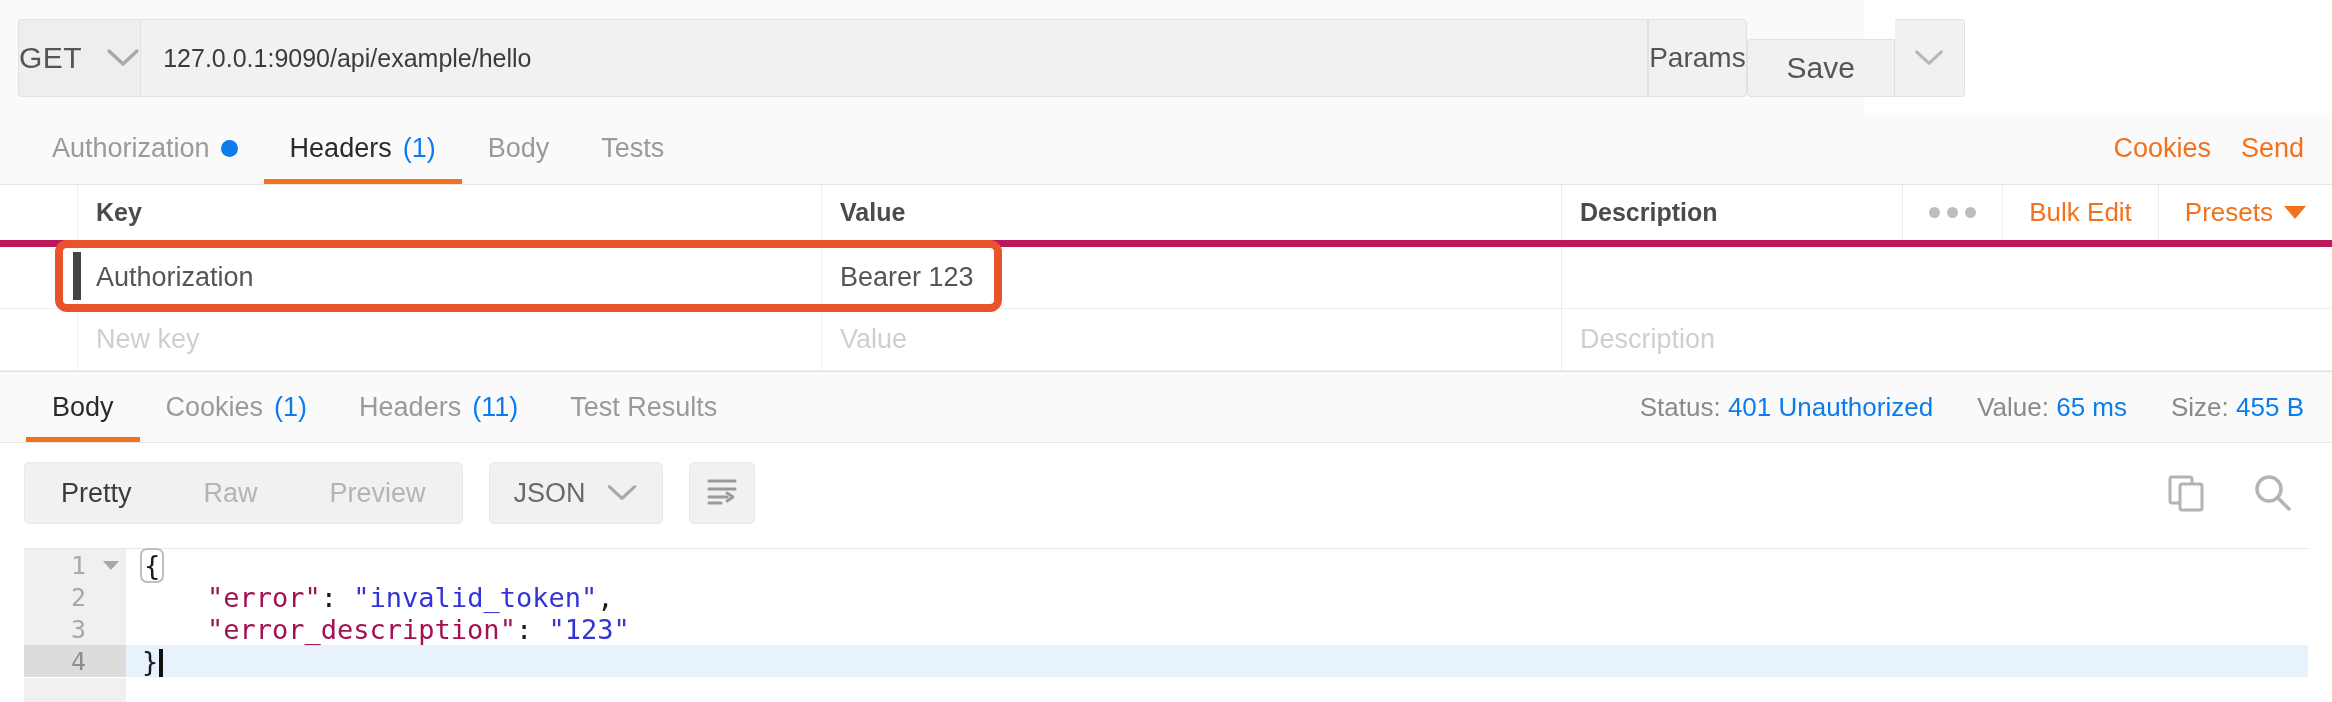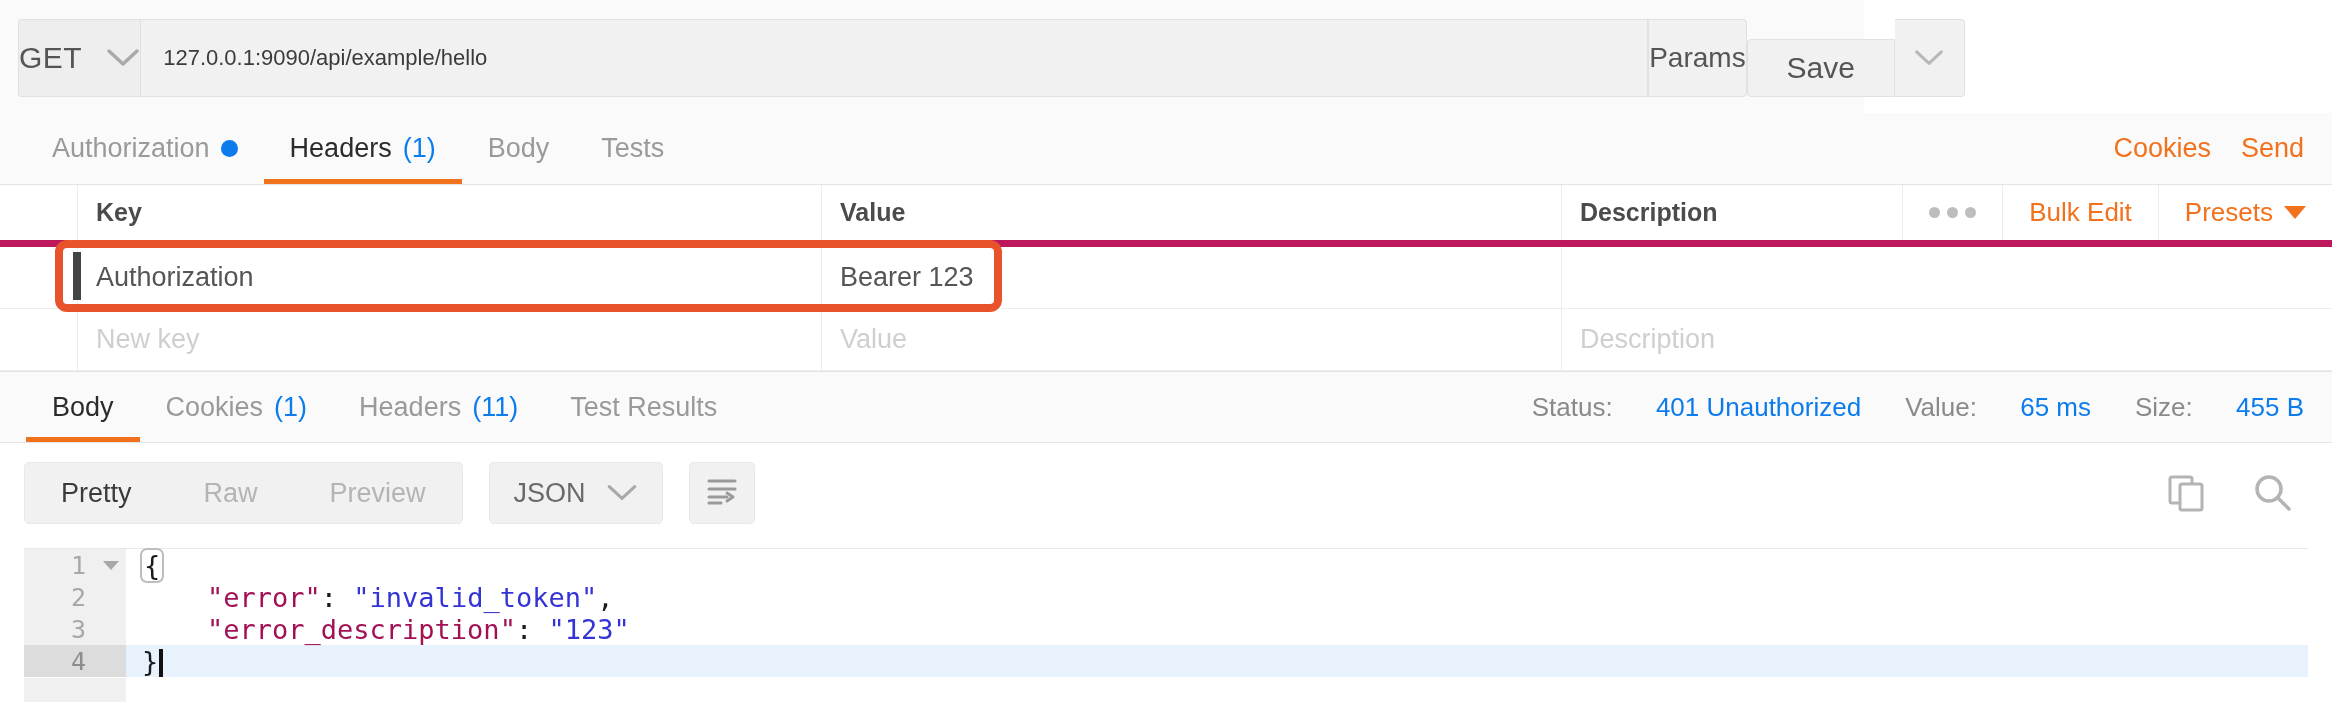--- a/index.html
+++ b/index.html
@@ -28,21 +28,21 @@
   .chev { display:inline-block; }
   .chev svg { display:block; }
 
   .url-input-wrap {
     flex:0 0 auto; width:1508px; height:78px;
     background:#f1f1f1; border:1px solid #e1e1e1;
     display:flex; align-items:center; padding-left:22px;
   }
   .url-input {
     width:100%; border:none; outline:none; background:transparent;
-    font-family:"Liberation Sans", sans-serif; font-size:22px; color:#3b3b3b;
+    font-family:"Liberation Sans", sans-serif; font-size:25px; color:#3b3b3b;
   }
   .params-btn {
     width:160px; height:78px; background:#f1f1f1;
     border:1px solid #e1e1e1; border-left:1px solid #e1e1e1;
     border-radius:0 4px 4px 0;
     display:flex; align-items:center; justify-content:center;
     font-size:28px; color:#555; cursor:pointer;
   }
   .gap-a { width:32px; }
   .send-group { display:flex; height:78px; border-radius:4px; overflow:hidden;flex-direction:column; }
@@ -134,21 +134,21 @@
   
   .resp-tabs {
     position:absolute; left:0; top:371px; width:2332px; height:72px;
     background:#fafafa; border-top:1px solid #e3e3e3; border-bottom:1px solid #e3e3e3;
     display:flex; align-items:flex-end;
   }
   .resp-right {
     margin-left:auto; display:flex; align-items:center; gap:44px;
     padding-right:28px; height:100%; font-size:26px; color:#8a8a8a;
   }
-  .resp-right b { font-weight:normal; color:#0c7ced;margin-left:36px; }
+  .resp-right b { font-weight:normal; color:#0c7ced; }
 
   
   .body-tb {
     position:absolute; left:0; top:443px; width:2332px; height:100px;
     background:#fff; display:flex; align-items:center; padding:0 24px;
   }
   .seg {
     height:62px; background:#f1f1f1; border:1px solid #e8e8e8; border-radius:5px;
     display:flex; align-items:flex-end;
   }

